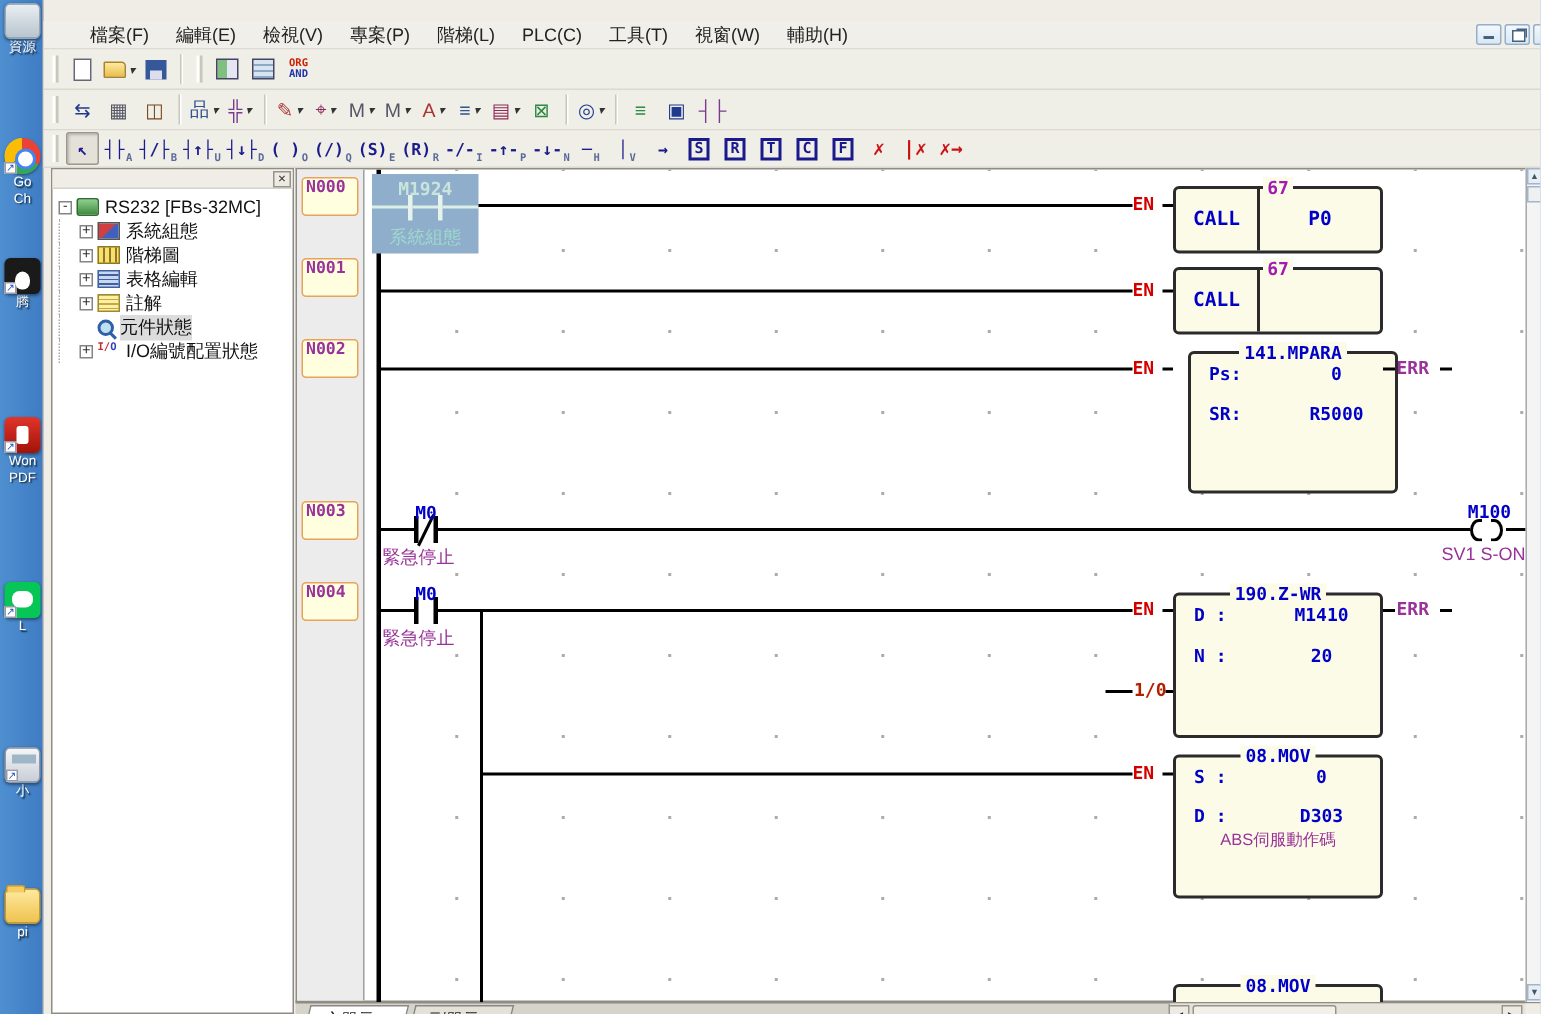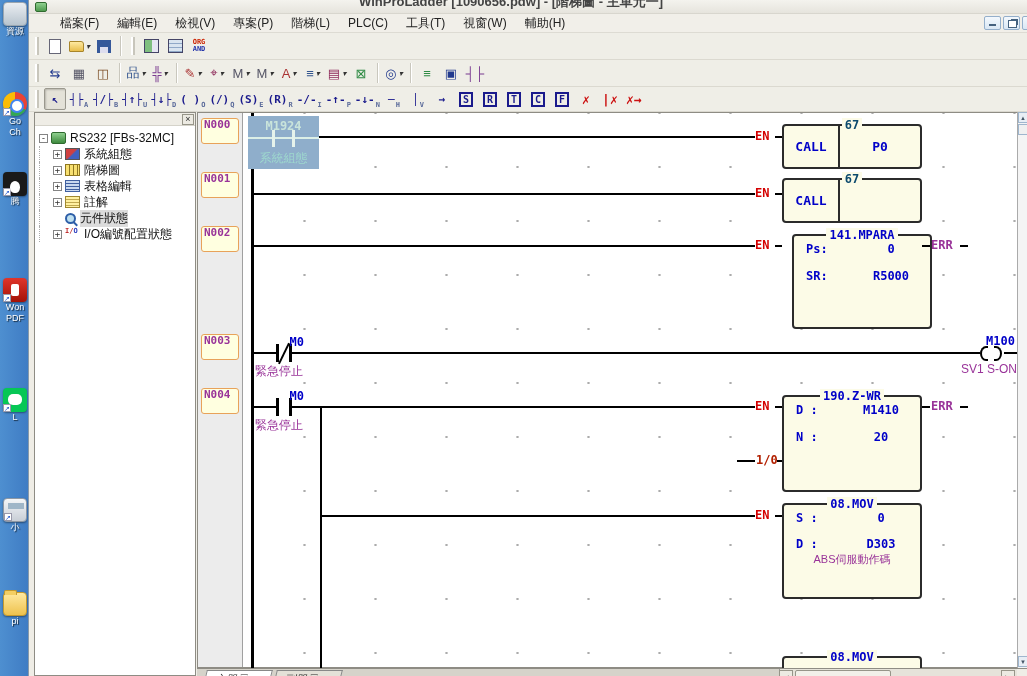--- a/index.html
+++ b/index.html
@@ -81,29 +81,29 @@
   #ladder { position:absolute; left:168px; top:112px; width:820px; height:556px; background:#fff; border:1px solid #8E8C84; border-right:none; }
   #labelcol { position:absolute; left:0; top:0; width:45px; height:100%; background:#ECECEC; border-right:1px solid #A0A0A0; }
   .netbox { position:absolute; left:3px; width:38px; height:26px; background:#FFFFE0; border:1px solid #E8A25A; border-radius:3px; font-family:"DejaVu Sans Mono",monospace; font-size:11px; font-weight:bold; color:#993399; padding:0 0 0 2px; line-height:12px; }
   #canvas { position:absolute; left:45px; top:0; width:775px; height:556px; overflow:hidden;
             background-image:radial-gradient(circle,#ABABAB 1px,transparent 1.3px); background-size:71px 54px; background-position:26px 27px; }
   #rail { position:absolute; left:8px; top:0; width:3px; height:556px; background:#000; }
   .wire { position:absolute; height:2px; background:#000; }
   .vwire { position:absolute; width:2px; background:#000; }
   .cbar { position:absolute; width:3px; height:18px; background:#000; }
   .ncslash { position:absolute; width:2px; height:23px; background:#000; transform:rotate(26deg); }
-  .dev { position:absolute; font-family:"DejaVu Sans Mono",monospace; font-size:12px; font-weight:bold; color:#0000C8; text-align:right; }
+  .dev { position:absolute; font-family:"DejaVu Sans Mono",monospace; font-size:12px; font-weight:bold; color:#0000C8; text-align:center; }
   .cmt { position:absolute; font-size:12px; color:#993399; white-space:nowrap; }
   .enlbl { position:absolute; font-family:"DejaVu Sans Mono",monospace; font-size:12px; font-weight:bold; color:#D40000; }
   .errlbl { position:absolute; font-family:"DejaVu Sans Mono",monospace; font-size:12px; font-weight:bold; color:#993399; }
   .iolbl { position:absolute; font-family:"DejaVu Sans Mono",monospace; font-size:12px; font-weight:bold; color:#B22000; }
   .fblock { position:absolute; width:140px; background:#FCFBE7; border:2px solid #2B2B2B; border-radius:4px; }
   .fbhead { position:absolute; left:0; right:0; top:-8px; text-align:center; font-family:"DejaVu Sans Mono",monospace; font-size:12px; font-weight:bold; color:#0000C8; }
   .fbhead span { background:#FCFBE7; padding:0 3px; }
-  .fbhead.maroon { color:#0c4a6e; }
+  .fbhead.maroon { color:#a21caf; }
   .fbrow { position:absolute; left:0; right:0; display:flex; font-family:"DejaVu Sans Mono",monospace; font-size:12px; font-weight:bold; color:#0000C8; }
   .fbrow .l { margin-left:12px; width:46px; } .fbrow .v { flex:1; text-align:center; }
   .fbdiv { position:absolute; top:0; bottom:0; left:54px; width:2px; background:#2B2B2B; }
   .fbcell { position:absolute; top:0; bottom:0; display:flex; align-items:center; justify-content:center; font-family:"DejaVu Sans Mono",monospace; font-size:13px; font-weight:bold; color:#0000C8; }
   .fbcmt { position:absolute; left:0; right:0; text-align:center; font-size:11px; color:#993399; }
   #sel0 { position:absolute; left:5px; top:3px; width:71px; height:53px; background:#8FAECB; }
   .selwire { position:absolute; height:2px; background:#DCEFE7; }
   .selbar { position:absolute; width:3px; height:17px; background:#E6F3EC; }
   .seldev { position:absolute; width:100%; text-align:center; font-family:"DejaVu Sans Mono",monospace; font-size:12px; font-weight:bold; color:#C9E4DB; }
   .selcmt { position:absolute; width:100%; text-align:center; font-size:12px; color:#9ED8CE; white-space:nowrap; }
@@ -165,24 +165,20 @@
         <div class="lbl">小</div>
       </div>
     <div class="dicon" style="top:592px">
         <div class="ic ic-folder"></div>
         <div class="lbl">pi</div>
       </div>
   </div>
 
   <div id="win">
 
-    <div id="titlebar">
-      <div id="title-icon"></div>
-      <div id="title-text">WinProLadder [1090656.pdw] - [階梯圖 - 主單元一]</div>
-    </div>
 
     <div id="menubar">
       <span class="menu-item">檔案(F)</span>
       <span class="menu-item">編輯(E)</span>
       <span class="menu-item">檢視(V)</span>
       <span class="menu-item">專案(P)</span>
       <span class="menu-item">階梯(L)</span>
       <span class="menu-item">PLC(C)</span>
       <span class="menu-item">工具(T)</span>
       <span class="menu-item">視窗(W)</span>

